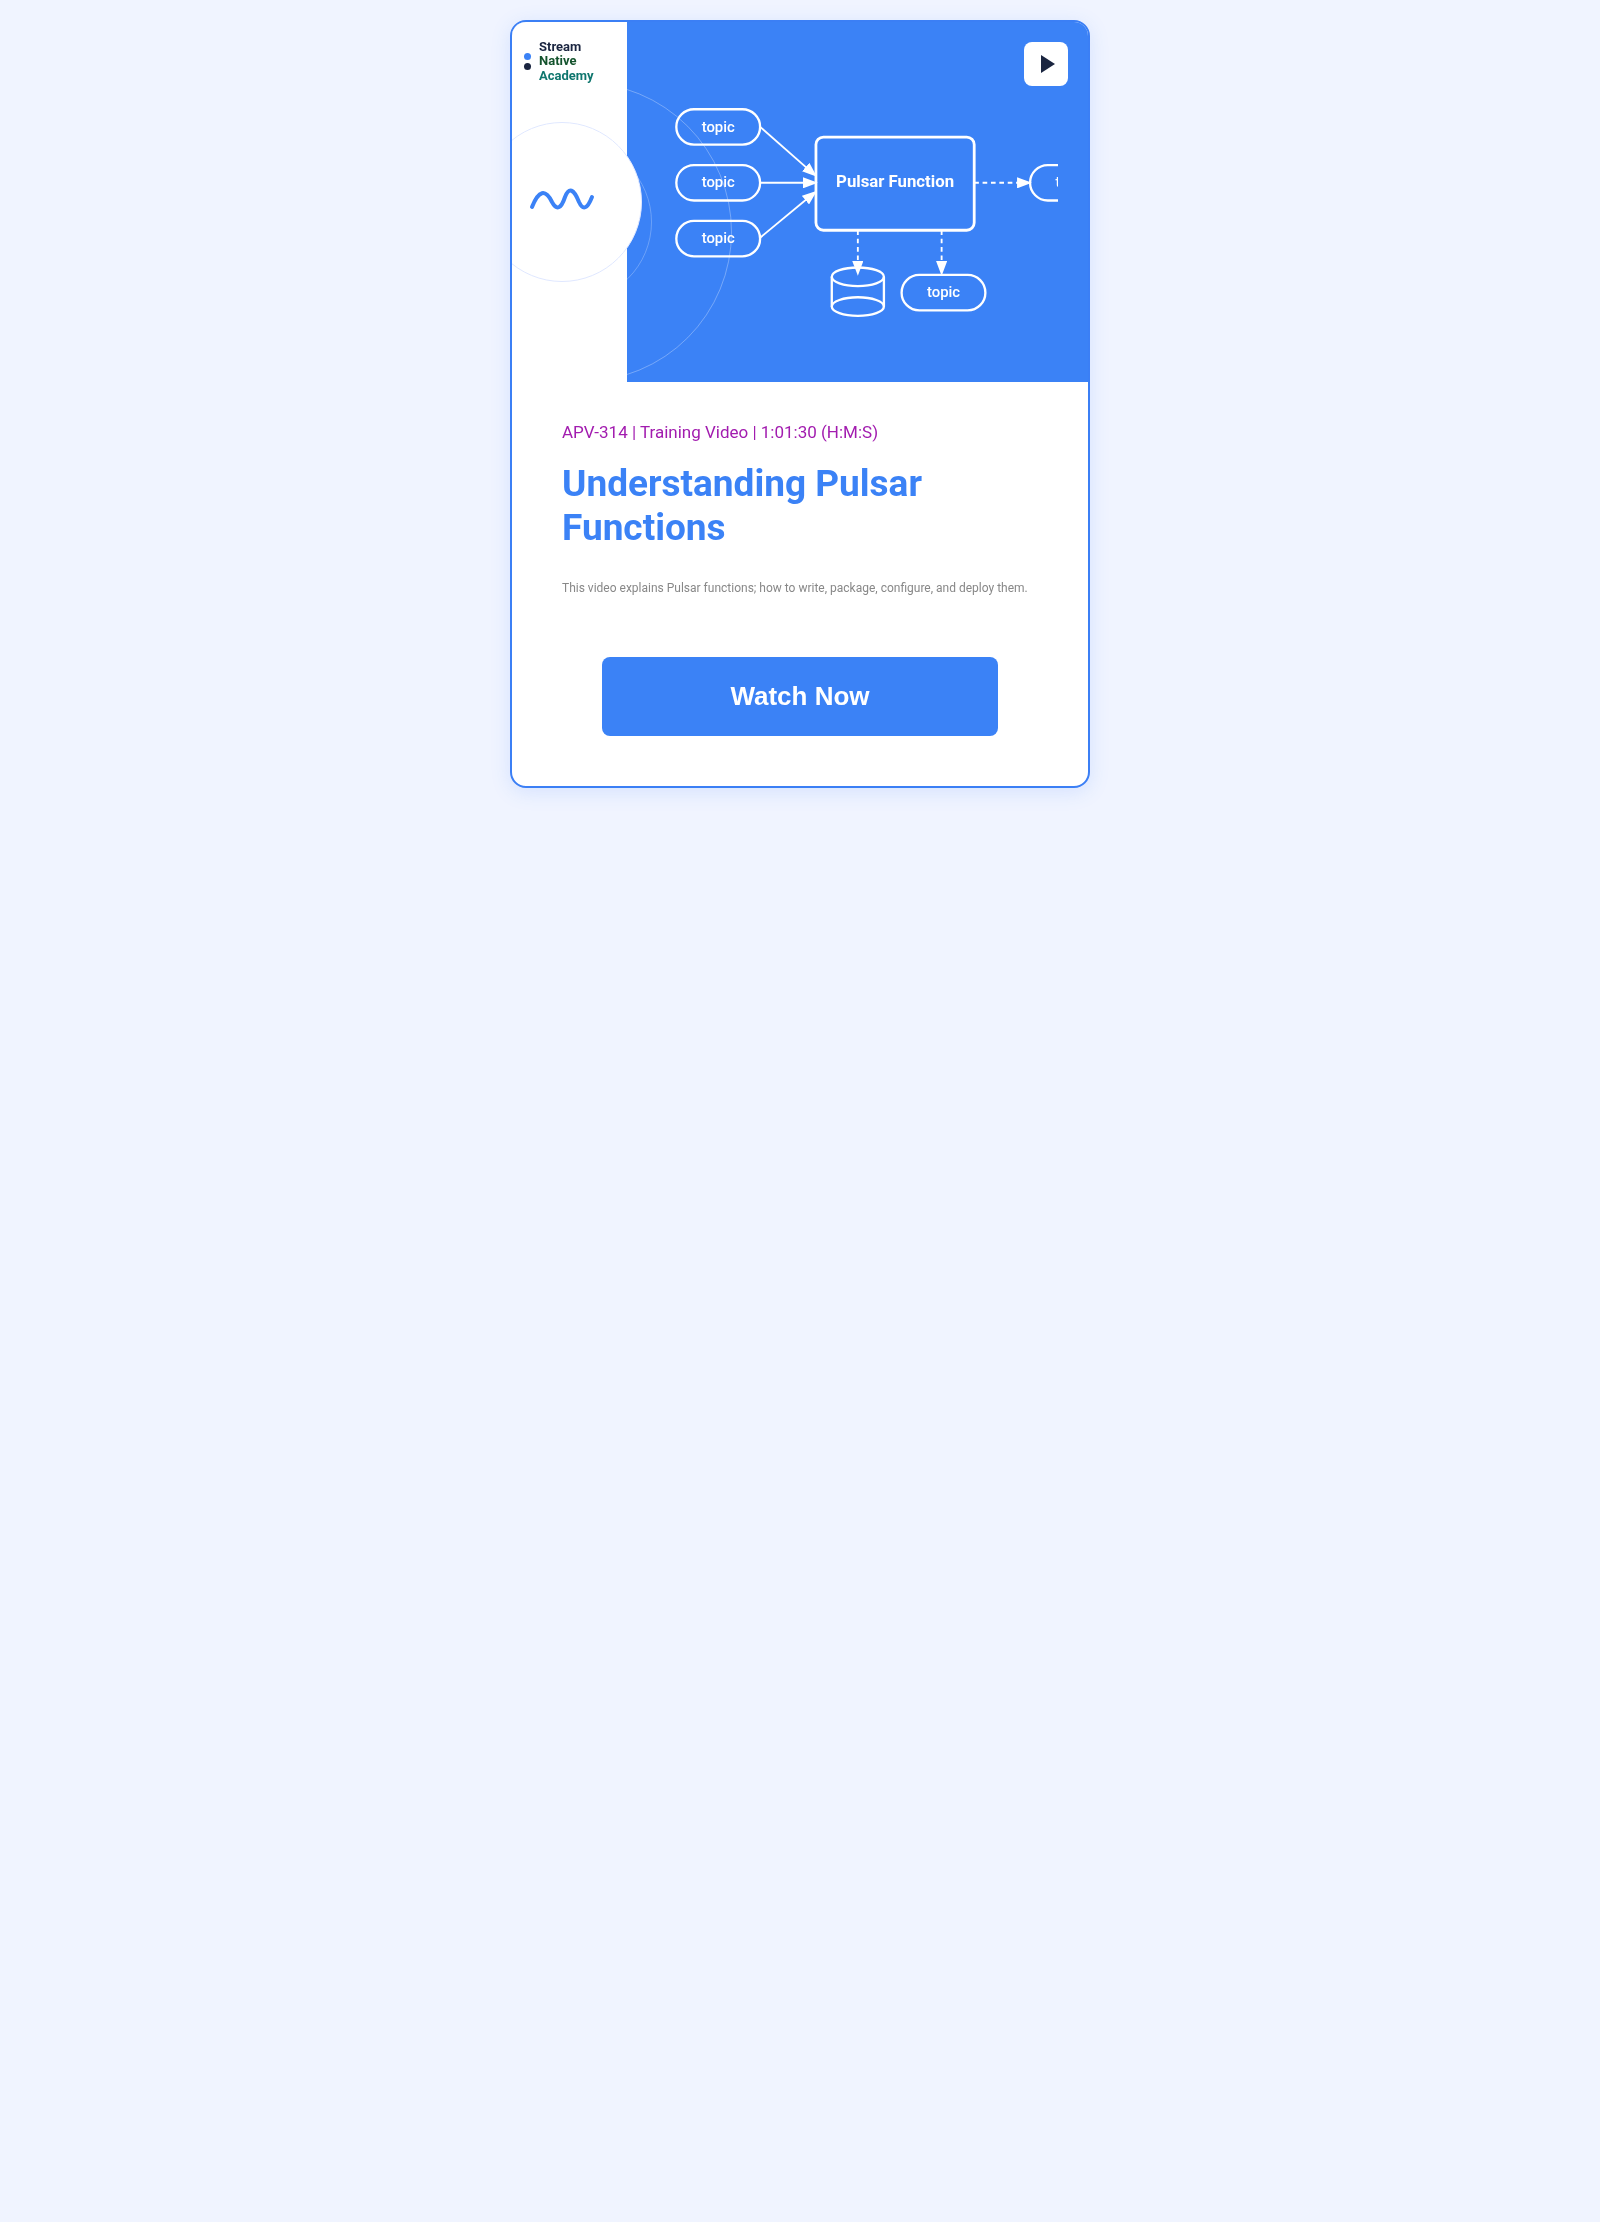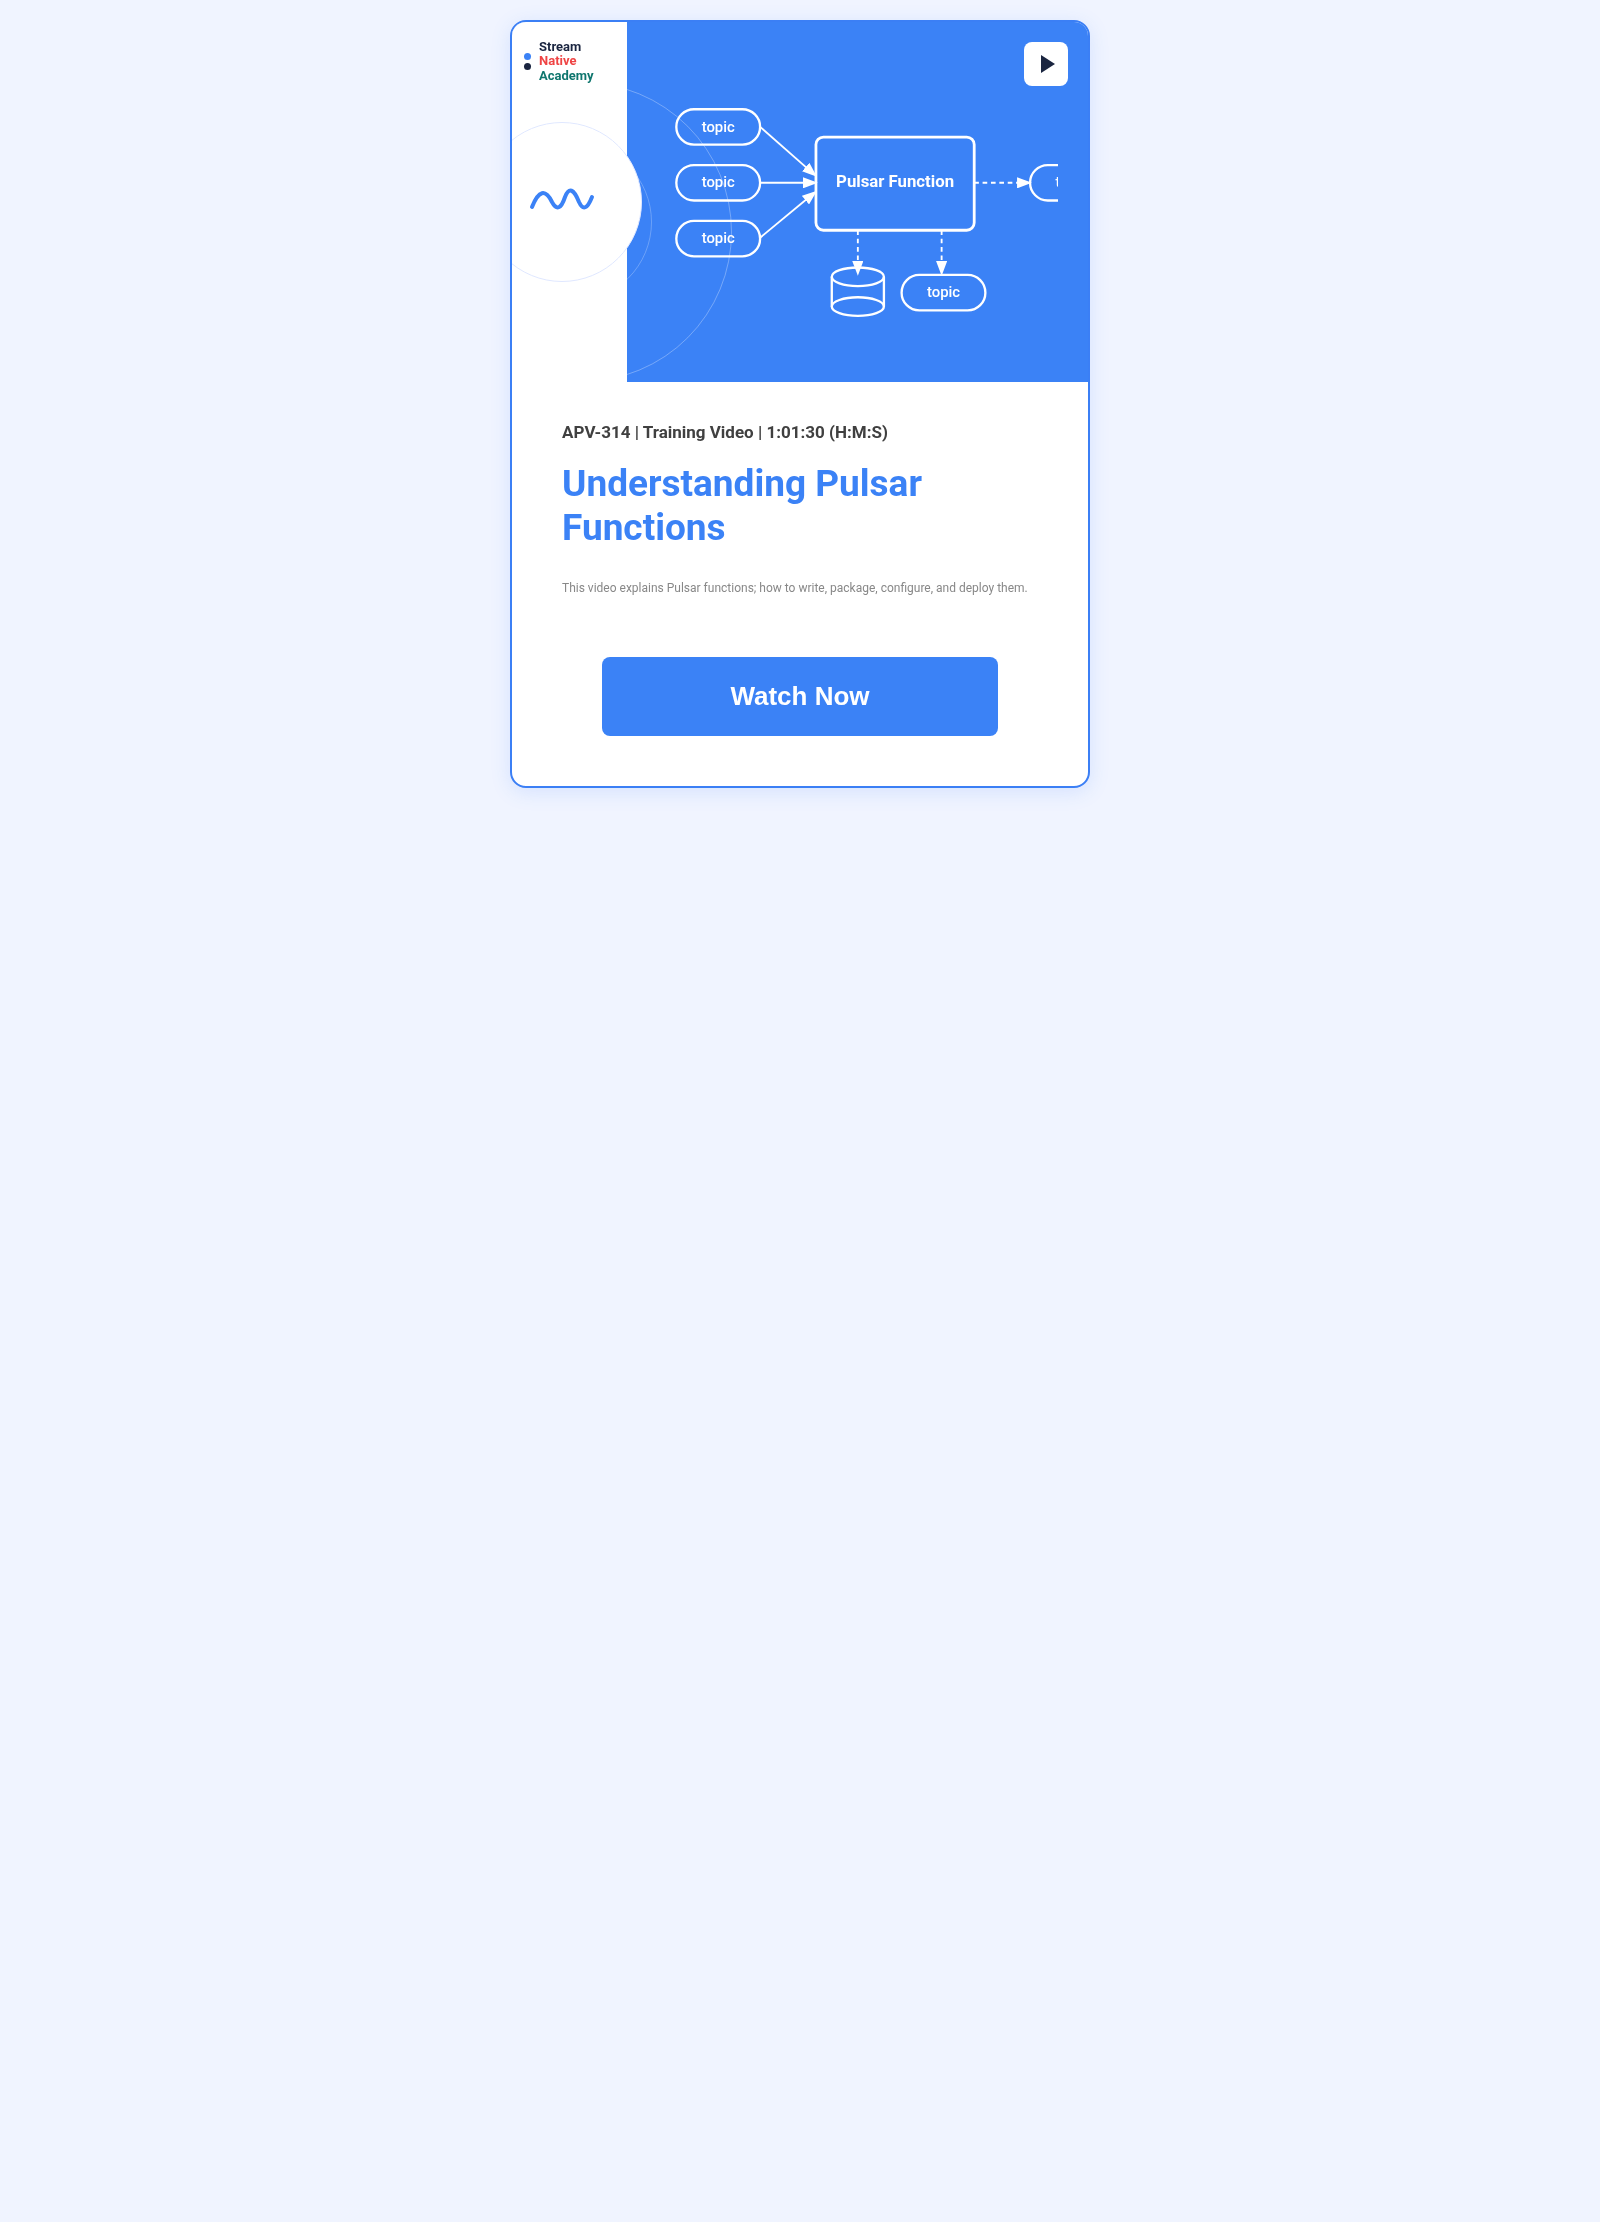--- a/index.html
+++ b/index.html
@@ -76,21 +76,21 @@
       line-height: 1.1;
     }
     .logo-stream {
       font-size: 13px;
       font-weight: 700;
       color: #1a2540;
     }
     .logo-native {
       font-size: 13px;
       font-weight: 700;
-      color: #ef4444;
+      color: #14532d;
     }
     .logo-academy {
       font-size: 13px;
       font-weight: 700;
       color: #0f766e;
     }
     
     .logo-circle-bg {
       position: absolute;
       top: 100px;
@@ -159,22 +159,22 @@
       align-items: center;
       justify-content: center;
       padding: 20px 30px 20px 40px;
     }
     
     .content {
       padding: 40px 50px 50px 50px;
     }
     .meta-info {
       font-size: 17px;
-      color: #404040;
-      font-weight: 700;
+      color: #a21caf;
+      font-weight: 400;
       margin-bottom: 20px;
     }
     .video-title {
       font-size: 37px;
       font-weight: 700;
       color: #3b82f6;
       line-height: 1.2;
       margin-bottom: 28px;
     }
     .video-desc {

